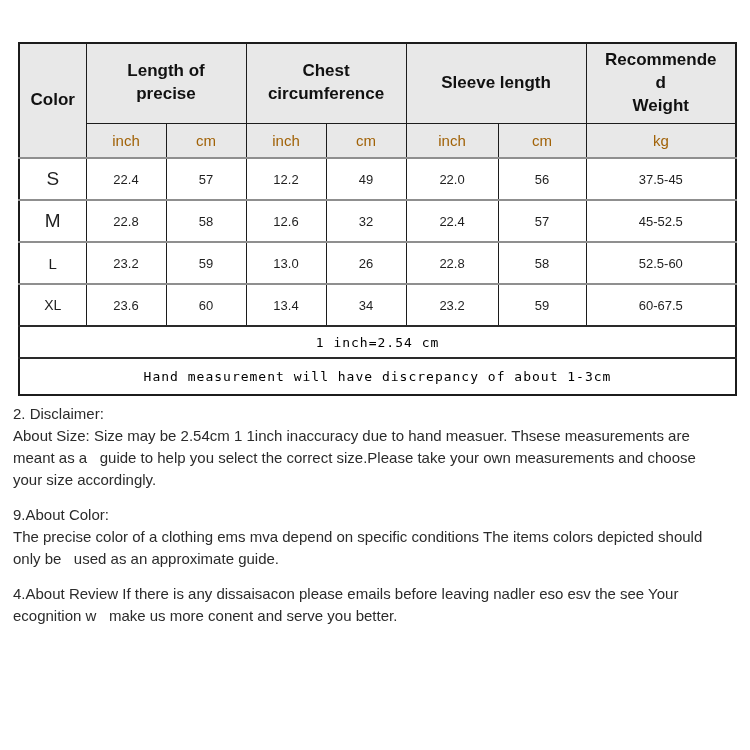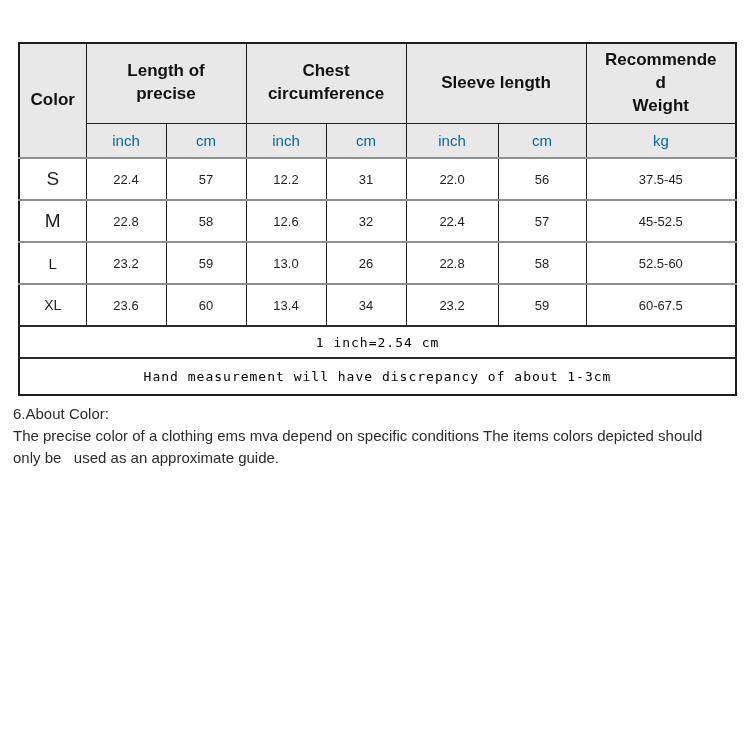--- a/index.html
+++ b/index.html
@@ -41,21 +41,21 @@
     font-size: 17px;
     line-height: 1.35;
     white-space: pre-line;
     color: #111;
   }
   tr.header-units { height: 35px; }
   tr.header-units th {
     background: #e8e8e8;
     font-weight: normal;
     font-size: 15px;
-    color: #0369a1;
+    color: #a16207;
     border-bottom: 2px solid #8f8f8f;
   }
   tr.data-row { height: 42px; }
   tr.data-row td {
     font-size: 13px;
     color: #1f1f1f;
     background: #ffffff;
     border-top: 2px solid #8f8f8f;
   }
   tr.data-row td.size-label { font-size: 19px; }
@@ -126,21 +126,21 @@
     <th>inch</th>
     <th>cm</th>
     <th>kg</th>
   </tr>
 
   <tr class="data-row row-s">
     <td class="size-label">S</td>
     <td>22.4</td>
     <td>57</td>
     <td>12.2</td>
-    <td>31</td>
+    <td>49</td>
     <td>22.0</td>
     <td>56</td>
     <td>37.5-45</td>
   </tr>
 
   <tr class="data-row row-m">
     <td class="size-label">M</td>
     <td>22.8</td>
     <td>58</td>
     <td>12.6</td>
@@ -175,16 +175,22 @@
   <tr class="note-row-1">
     <td colspan="8">1 inch=2.54 cm</td>
   </tr>
   <tr class="note-row-2">
     <td colspan="8">Hand measurement will have discrepancy of about 1-3cm</td>
   </tr>
 </tbody>
   </table>
 
 <div class="notes">
-  <div class="paragraph">6.About Color:
+  <div class="paragraph">2. Disclaimer:
+About Size: Size may be 2.54cm 1 1inch inaccuracy due to hand measuer. Thsese measurements are
+meant as a   guide to help you select the correct size.Please take your own measurements and choose
+your size accordingly.</div>
+  <div class="paragraph">9.About Color:
 The precise color of a clothing ems mva depend on specific conditions The items colors depicted should
 only be   used as an approximate guide.</div>
+  <div class="paragraph">4.About Review If there is any dissaisacon please emails before leaving nadler eso esv the see Your
+ecognition w   make us more conent and serve you better.</div>
 </div>
 
 </body></html>

